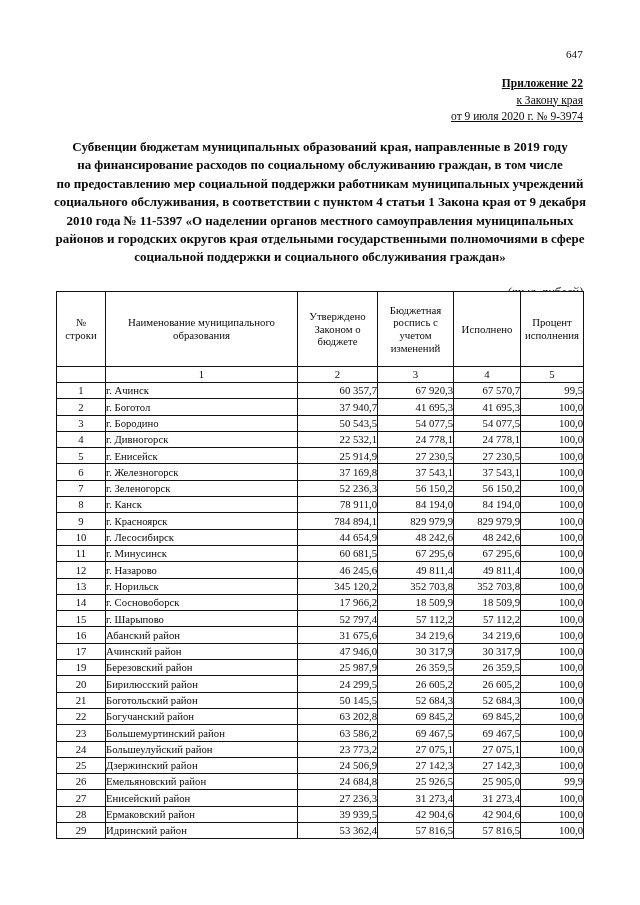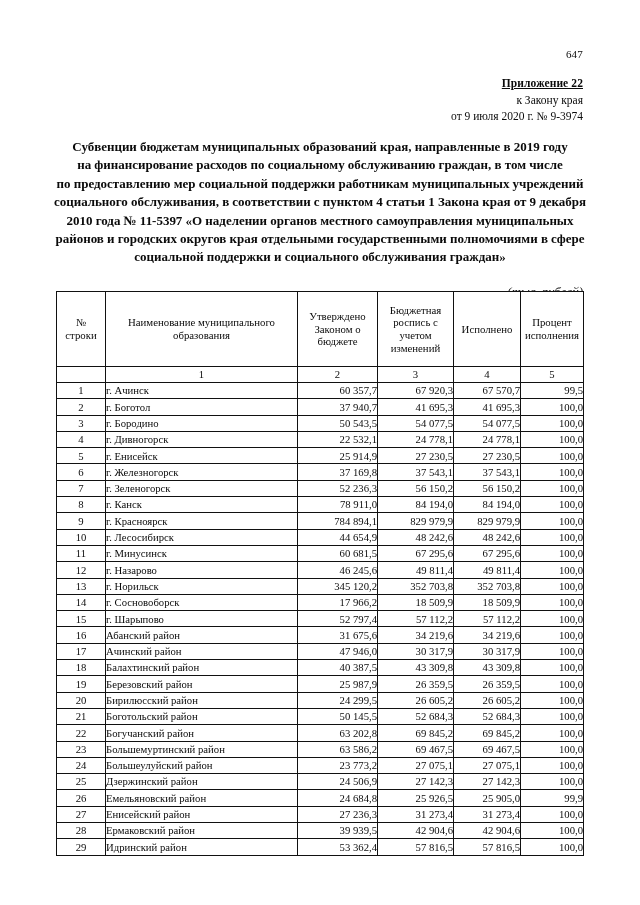--- a/index.html
+++ b/index.html
@@ -43,20 +43,21 @@
   }
   .appendix-title {
     font-size: 11.5px;
     font-weight: bold;
     letter-spacing: 0.1px;
     text-decoration: underline;
   }
   .appendix-sub {
     font-size: 11.5px;
     font-weight: normal;
+    text-decoration: underline;
   }
 
   
   .doc-title {
     position: absolute;
     top: 123px;
     left: 48px;
     width: 544px;
     text-align: center;
     font-size: 13px;
@@ -330,28 +331,20 @@
           </tr>
           <tr>
             <td class="c-idx">17</td>
             <td class="c-name">Ачинский район</td>
             <td class="c-num">47 946,0</td>
             <td class="c-num">30 317,9</td>
             <td class="c-num">30 317,9</td>
             <td class="c-num">100,0</td>
           </tr>
           <tr>
-            <td class="c-idx">18</td>
-            <td class="c-name">Балахтинский район</td>
-            <td class="c-num">40 387,5</td>
-            <td class="c-num">43 309,8</td>
-            <td class="c-num">43 309,8</td>
-            <td class="c-num">100,0</td>
-          </tr>
-          <tr>
             <td class="c-idx">19</td>
             <td class="c-name">Березовский район</td>
             <td class="c-num">25 987,9</td>
             <td class="c-num">26 359,5</td>
             <td class="c-num">26 359,5</td>
             <td class="c-num">100,0</td>
           </tr>
           <tr>
             <td class="c-idx">20</td>
             <td class="c-name">Бирилюсский район</td>

